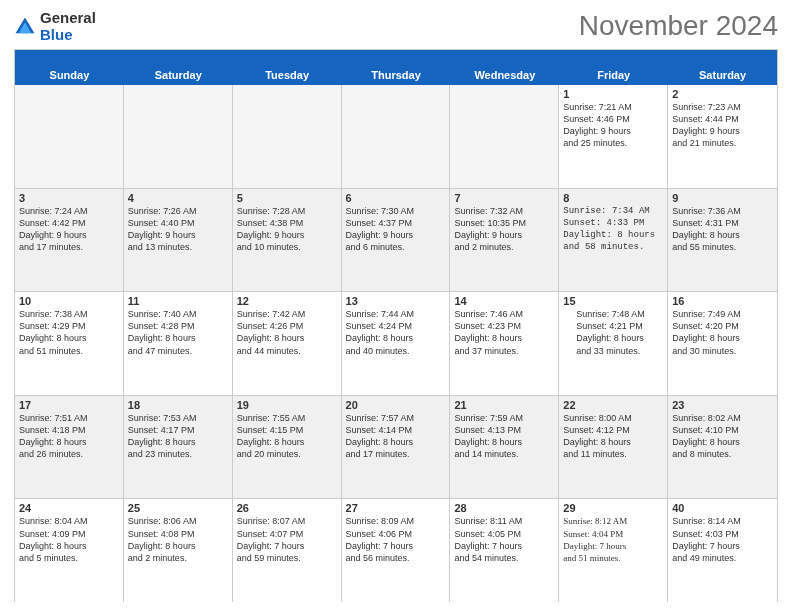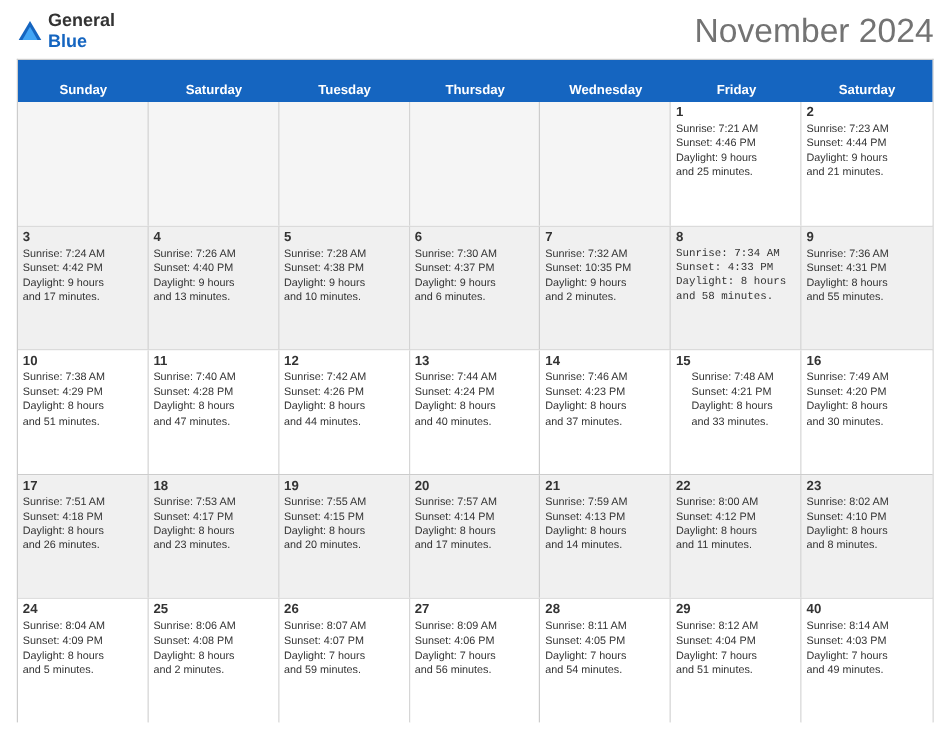--- a/index.html
+++ b/index.html
@@ -363,21 +363,21 @@
           </div>
           <div class="cal-cell">
             <span class="day-num">28</span>
             <div class="day-info" style="white-space: pre-line;">Sunrise: 8:11 AM
 Sunset: 4:05 PM
 Daylight: 7 hours
 and 54 minutes.</div>
           </div>
           <div class="cal-cell">
             <span class="day-num">29</span>
-            <div class="day-info" style="white-space: pre-line;">Sunrise: 8:12 AM
+            <div class="day-info" style="white-space: pre-line; font-family: Liberation Serif, serif;">Sunrise: 8:12 AM
 Sunset: 4:04 PM
 Daylight: 7 hours
 and 51 minutes.</div>
           </div>
           <div class="cal-cell">
             <span class="day-num">40</span>
             <div class="day-info" style="white-space: pre-line;">Sunrise: 8:14 AM
 Sunset: 4:03 PM
 Daylight: 7 hours
 and 49 minutes.</div>

